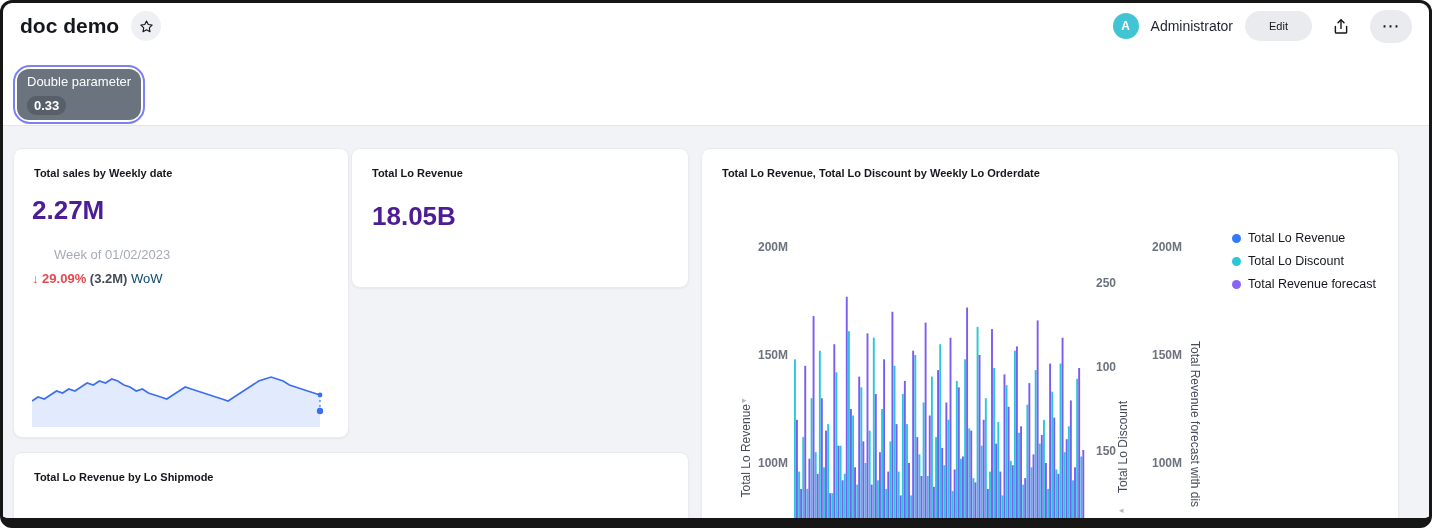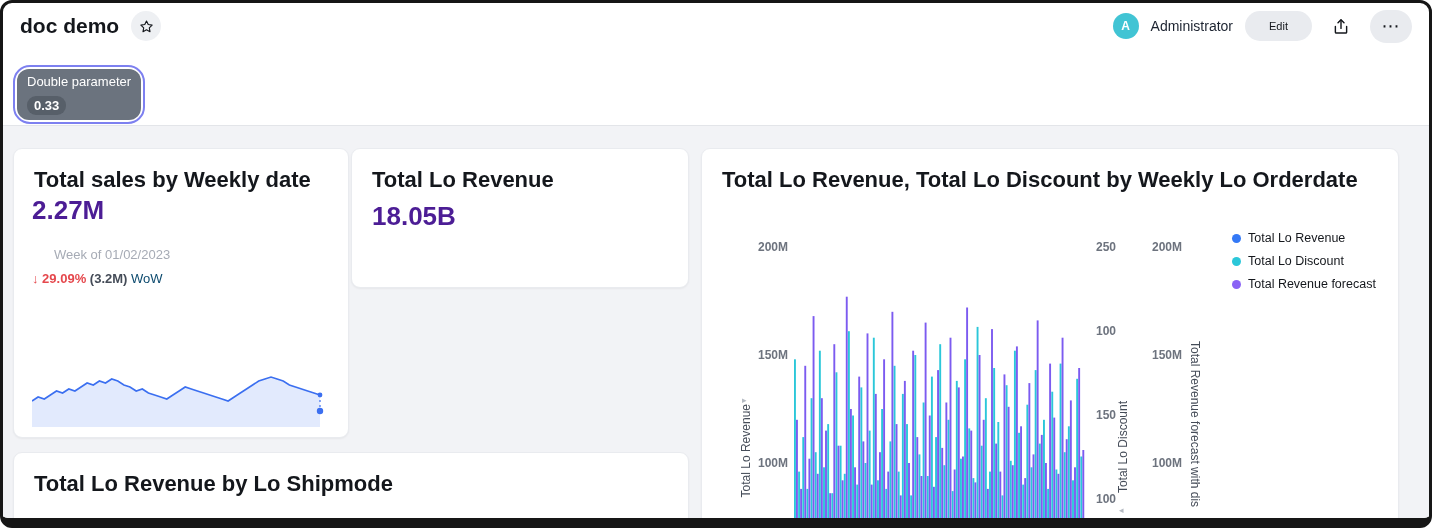--- a/index.html
+++ b/index.html
@@ -36,37 +36,37 @@
 
   
   .content { position: absolute; left: 0; right: 0; top: 122px; bottom: -60px;
              background: #f2f3f6; border-top: 1px solid #e3e5e9; }
   .card { position: absolute; background: #fff; border: 1px solid #e9ebef; border-radius: 9px;
           box-shadow: 0 1px 2px rgba(20,23,28,.05); }
   .card-sales    { left: 10px;  top: 22px;  width: 336px; height: 290px; }
   .card-revenue  { left: 348px; top: 22px;  width: 338px; height: 140px; }
   .card-combo    { left: 698px; top: 22px;  width: 698px; height: 470px; overflow: hidden; }
   .card-shipmode { left: 10px;  top: 326px; width: 676px; height: 160px; }
-  .card-title { position: absolute; left: 20px; top: 18px; font-size: 22px; font-weight: 700; color: #14171c; }
+  .card-title { position: absolute; left: 20px; top: 18px; font-size: 11px; font-weight: 700; color: #14171c; }
 
   
   .kpi-value { position: absolute; left: 18px; top: 46px; font-size: 26px; font-weight: 700; color: #4c1d95; }
   .kpi-value-rev { left: 20px; top: 52px; }
   .kpi-subtitle { position: absolute; left: 18px; top: 98px; font-size: 13px; color: #a6abb5; margin-left: 22px; }
   .kpi-delta { position: absolute; left: 18px; top: 122px; font-size: 13px; }
   .delta-down { color: #e5484d; font-weight: 700; }
   .delta-amount { color: #454c58; font-weight: 700; }
   .delta-suffix { color: #0c4a6e; }
   #sparkline { position: absolute; left: 18px; top: 188px; }
 
   
   .tick { position: absolute; font-size: 12px; color: #6d737e; font-weight: bold; }
   .tick-l { left: 50px; width: 36px; text-align: right; }
   .tick-l0 { top: 91px; } .tick-l1 { top: 199px; } .tick-l2 { top: 307px; }
-  .tick-m { left: 388px; width: 26px; text-align: right; }
+  .tick-m { left: 388px; width: 26px; text-align: right; margin-top: 36px; }
   .tick-m0 { top: 91px; } .tick-m1 { top: 175px; } .tick-m2 { top: 259px; } .tick-m3 { top: 343px; }
   .tick-r { left: 446px; width: 34px; text-align: right; }
   .tick-r0 { top: 91px; } .tick-r1 { top: 199px; } .tick-r2 { top: 307px; }
   .vtext { position: absolute; font-size: 12px; color: #454c58; writing-mode: vertical-rl; }
   .vtext-left { left: 37px; top: 255px; transform: rotate(180deg); }
   .vtext-mid  { left: 414px; top: 252px; transform: rotate(180deg); }
   .vtext-right{ left: 486px; top: 192px; }
   .axis-arrow { position: absolute; font-size: 9px; color: #b4bac2; }
   .arrow-left { left: 40px; top: 246px; }
   .arrow-mid  { left: 417px; top: 356px; }

